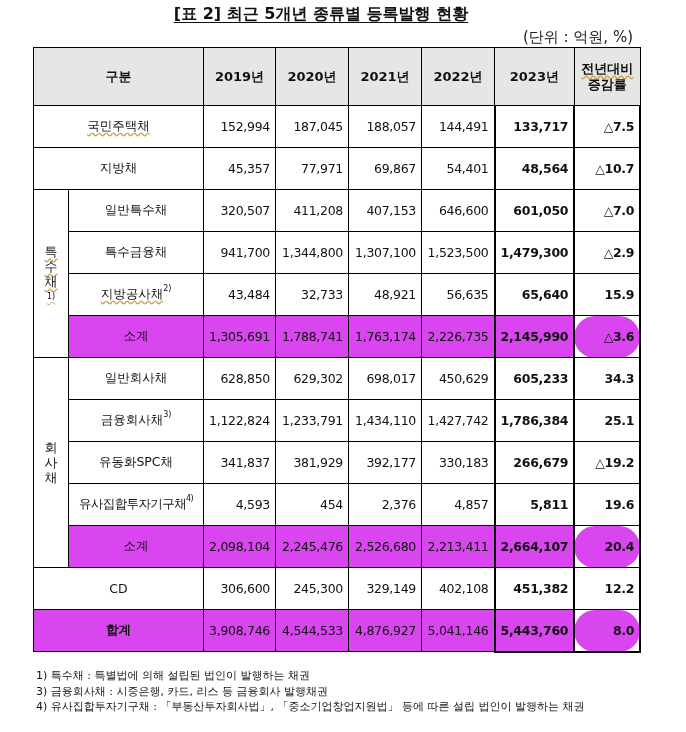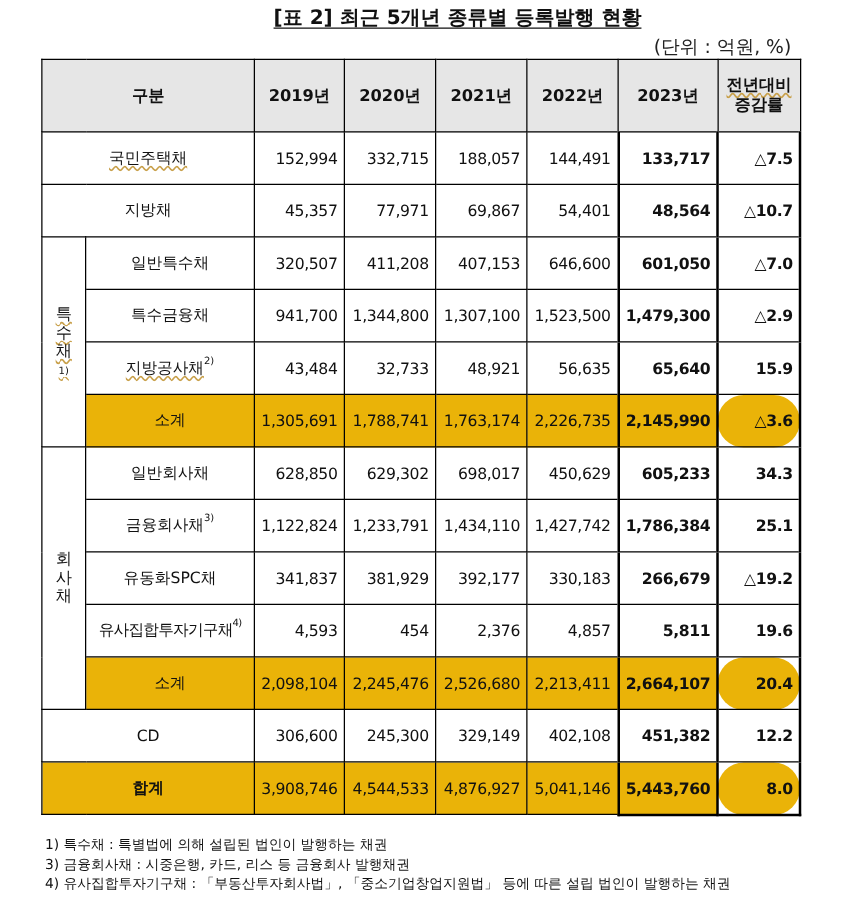--- a/index.html
+++ b/index.html
@@ -1,30 +1,30 @@
 <!DOCTYPE html>
 <html><head>
 <meta charset="utf-8">
 <style>
   html, body { margin:0; padding:0; background:#ffffff; }
   body { width:686px; height:732px; position:relative; overflow:hidden;
          font-family:"DejaVu Sans", "Liberation Sans", sans-serif; color:#111; }
   .title { position:absolute; left:0; width:642px; top:4px; text-align:center;
-           font-size:16px; font-weight:bold;padding-left:45px; }
+           font-size:16px; font-weight:bold; }
   .title span { text-decoration:underline; text-underline-offset:3px; }
   .unit { position:absolute; right:53px; top:28px; font-size:15px; color:#222; }
   table.main { position:absolute; left:33px; top:47px; border-collapse:collapse;
                table-layout:fixed; font-size:12.5px; }
   table.main td, table.main th { border:1px solid #000; padding:0 5px; height:42px;
                                  box-sizing:border-box; white-space:nowrap; }
   table.main th { background:#e6e6e6; font-weight:bold; font-size:13px; height:58px; }
   td.num { text-align:right; letter-spacing:-0.3px; }
   td.cat { text-align:center; }
   td.grp { text-align:center; vertical-align:middle; font-size:13px; line-height:15px; padding:0; }
-  .gray td { background:#eab308; }
+  .gray td { background:#d946ef; }
   .bold23 { font-weight:bold; border-left:2px solid #000 !important; border-right:2px solid #000 !important; }
   .rate { font-weight:bold; border-right:2px solid #000 !important;border-radius:21px; }
   th.h23 { border-left:2px solid #000; border-right:2px solid #000; border-top:2px solid #000; }
   th.hrate { border-right:2px solid #000; border-top:2px solid #000; line-height:16px; }
   tr.last td.bold23, tr.last td.rate { border-bottom:2px solid #000 !important; }
   sup { font-size:8px; vertical-align:top; position:relative; top:-2px; }
   .grp small { font-size:8px; display:block; }
   .notes { position:absolute; left:36px; top:668px; font-size:11px; line-height:15.5px; color:#111; }
   .notes div { white-space:nowrap; }
   .wavy { text-decoration:underline wavy #c8a04a; text-underline-offset:2px; }
@@ -58,21 +58,21 @@
         <span class="wavy">전년대비</span><br>
         <span>증감률</span>
       </th>
     </tr>
   </thead>
   <tbody>
 
     <tr>
       <td colspan="2" class="cat"><span class="wavy">국민주택채</span></td>
       <td class="num">152,994</td>
-      <td class="num">332,715</td>
+      <td class="num">187,045</td>
       <td class="num">188,057</td>
       <td class="num">144,491</td>
       <td class="num bold23">133,717</td>
       <td class="num rate">△7.5</td>
     </tr>
 
     <tr>
       <td colspan="2" class="cat">지방채</td>
       <td class="num">45,357</td>
       <td class="num">77,971</td>

